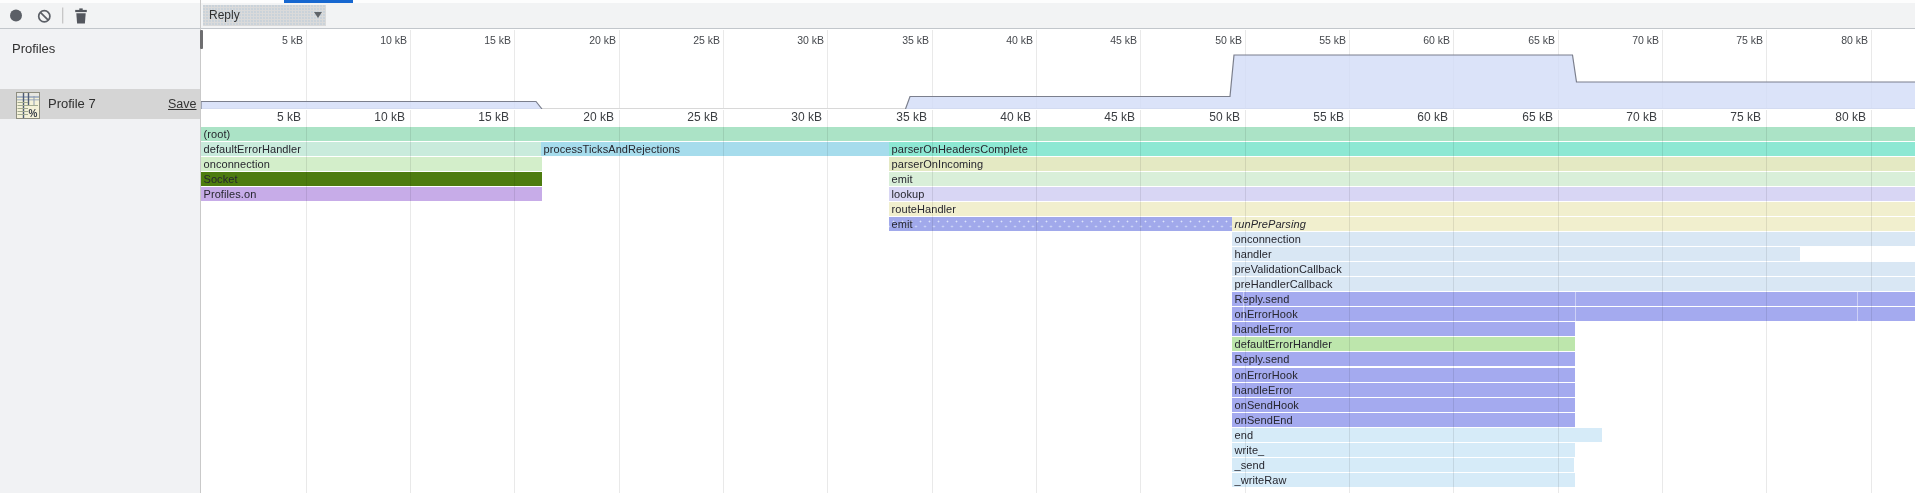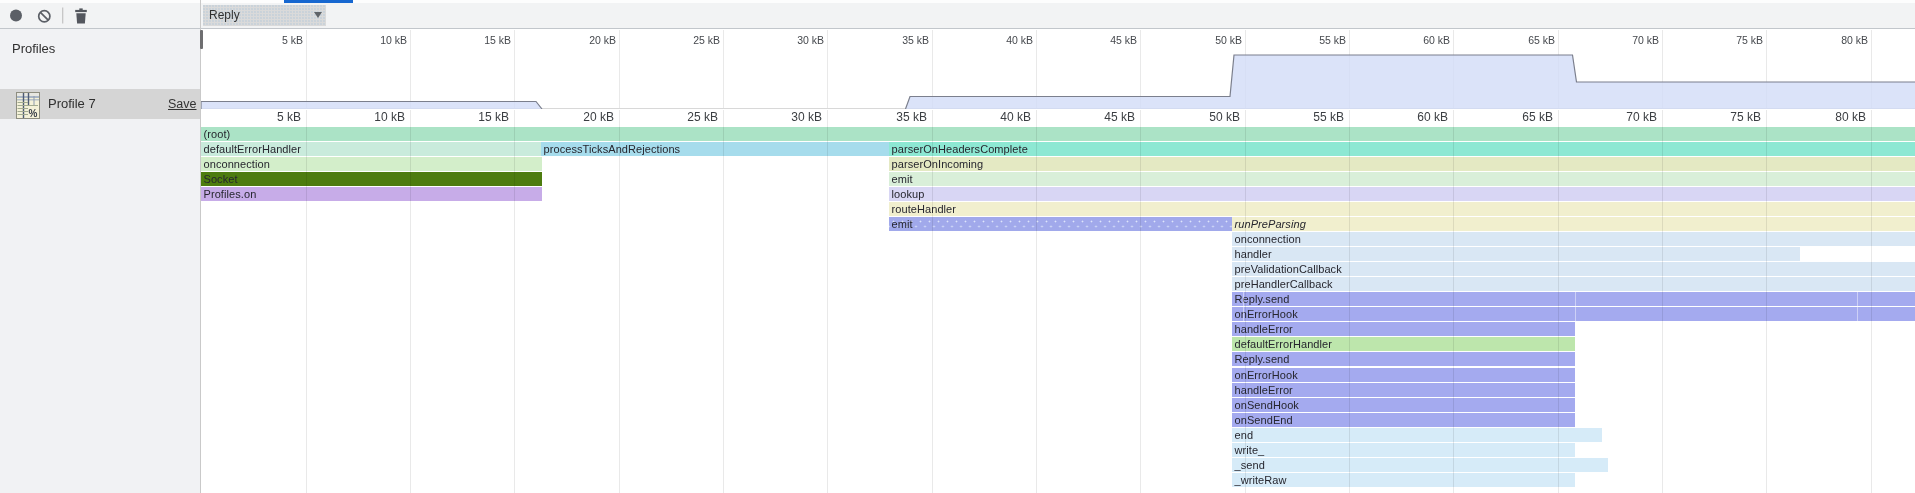--- a/index.html
+++ b/index.html
@@ -114,21 +114,21 @@
 <div class="bar" style="left:1232px;top:307px;width:683px;background-color:#a4aaef;">onErrorHook</div>
 <div class="bar" style="left:1232px;top:322px;width:343px;background-color:#a4aaef;">handleError</div>
 <div class="bar" style="left:1232px;top:337px;width:343px;background-color:#bde6ac;">defaultErrorHandler</div>
 <div class="bar" style="left:1232px;top:352px;width:343px;background-color:#a4aaef;">Reply.send</div>
 <div class="bar" style="left:1232px;top:368px;width:343px;background-color:#a4aaef;">onErrorHook</div>
 <div class="bar" style="left:1232px;top:383px;width:343px;background-color:#a4aaef;">handleError</div>
 <div class="bar" style="left:1232px;top:398px;width:343px;background-color:#a4aaef;">onSendHook</div>
 <div class="bar" style="left:1232px;top:413px;width:343px;background-color:#a4aaef;">onSendEnd</div>
 <div class="bar" style="left:1232px;top:428px;width:370px;background-color:#d6ebf8;">end</div>
 <div class="bar" style="left:1232px;top:443px;width:343px;background-color:#d6ebf8;">write_</div>
-<div class="bar" style="left:1232px;top:458px;width:376px;background-color:#d6ebf8;">_send</div>
+<div class="bar" style="left:1232px;top:458px;width:342px;background-color:#d6ebf8;">_send</div>
 <div class="bar" style="left:1232px;top:473px;width:343px;background-color:#d6ebf8;">_writeRaw</div>
 <div class="abs" style="left:1243px;top:292px;width:1px;height:14px;background:rgba(255,255,255,0.45);"></div>
 <div class="abs" style="left:1243px;top:307px;width:1px;height:14px;background:rgba(255,255,255,0.45);"></div>
 <div class="abs" style="left:1575px;top:292px;width:1px;height:14px;background:rgba(255,255,255,0.45);"></div>
 <div class="abs" style="left:1575px;top:307px;width:1px;height:14px;background:rgba(255,255,255,0.45);"></div>
 <div class="abs" style="left:1857px;top:292px;width:1px;height:14px;background:rgba(255,255,255,0.45);"></div>
 <div class="abs" style="left:1857px;top:307px;width:1px;height:14px;background:rgba(255,255,255,0.45);"></div>
 <div class="gl" style="left:306px;top:110px;height:383px;"></div>
 <div class="gl" style="left:410px;top:110px;height:383px;"></div>
 <div class="gl" style="left:514px;top:110px;height:383px;"></div>

